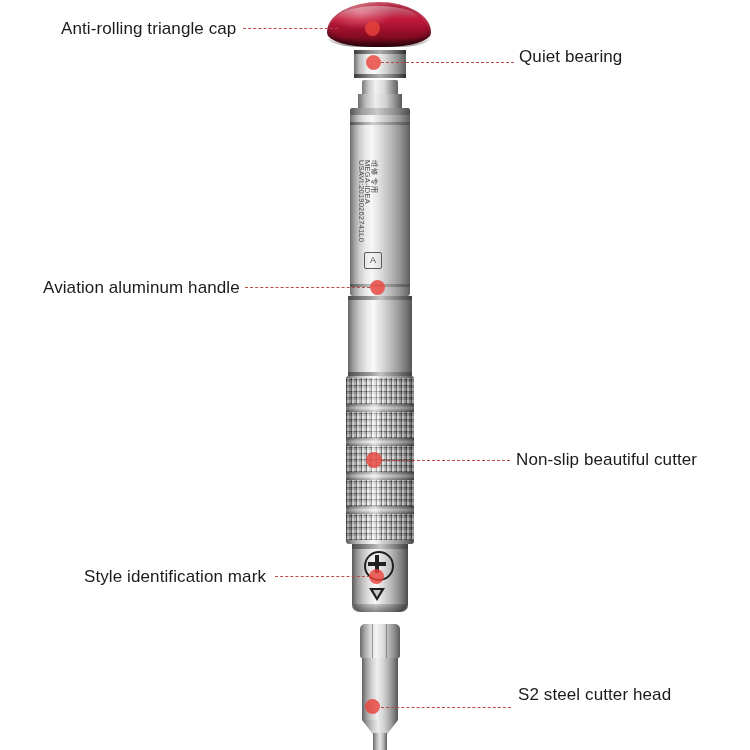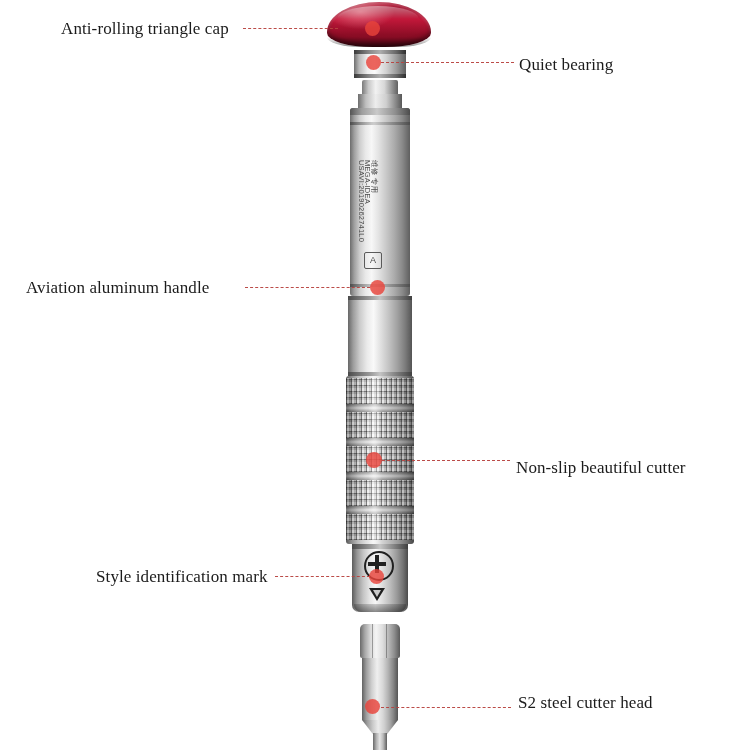--- a/index.html
+++ b/index.html
@@ -13,23 +13,22 @@
   #stage{position:absolute;inset:0;width:750px;height:750px;}
 
   
   .label{
     position:absolute;
     font-size:17px;
     color:#1b1b1b;
     white-space:nowrap;
     letter-spacing:.1px;
     line-height:1;
-    font-family:Liberation Serif, serif;
-  }
-  .label.right{text-align:right;margin-top:8px;}
+  }
+  .label.right{text-align:right;}
   .label.left{text-align:right;}
 
   
   .leader{
     position:absolute;
     height:0;
     border-top:1px dashed #b8433f;
     opacity:.95;
   }
 
@@ -299,29 +298,29 @@
   </div>
 
   <div class="label left" style="left:61px;top:20px">Anti-rolling triangle cap</div>
   <div class="leader" style="left:243px;top:28px;width:95px"></div>
   <div class="dot" style="left:365px;top:21px;width:15px;height:15px"></div>
 
   <div class="dot" style="left:366px;top:55px;width:15px;height:15px"></div>
   <div class="leader" style="left:381px;top:62px;width:133px"></div>
   <div class="label right" style="left:519px;top:48px">Quiet bearing</div>
 
-  <div class="label left" style="left:26px;top:279px">Aviation aluminum handle</div>
+  <div class="label left" style="left:43px;top:279px">Aviation aluminum handle</div>
   <div class="leader" style="left:245px;top:287px;width:125px"></div>
   <div class="dot" style="left:370px;top:280px;width:15px;height:15px"></div>
 
   <div class="dot" style="left:366px;top:452px;width:16px;height:16px"></div>
   <div class="leader" style="left:382px;top:460px;width:128px"></div>
   <div class="label right" style="left:516px;top:451px">Non-slip beautiful cutter</div>
 
-  <div class="label left" style="left:96px;top:568px">Style identification mark</div>
+  <div class="label left" style="left:84px;top:568px">Style identification mark</div>
   <div class="leader" style="left:275px;top:576px;width:95px"></div>
   <div class="dot" style="left:369px;top:569px;width:15px;height:15px"></div>
 
   <div class="dot" style="left:365px;top:699px;width:15px;height:15px"></div>
   <div class="leader" style="left:381px;top:707px;width:130px"></div>
   <div class="label right" style="left:518px;top:686px">S2 steel cutter head</div>
 
 </div>
 
 </body></html>

